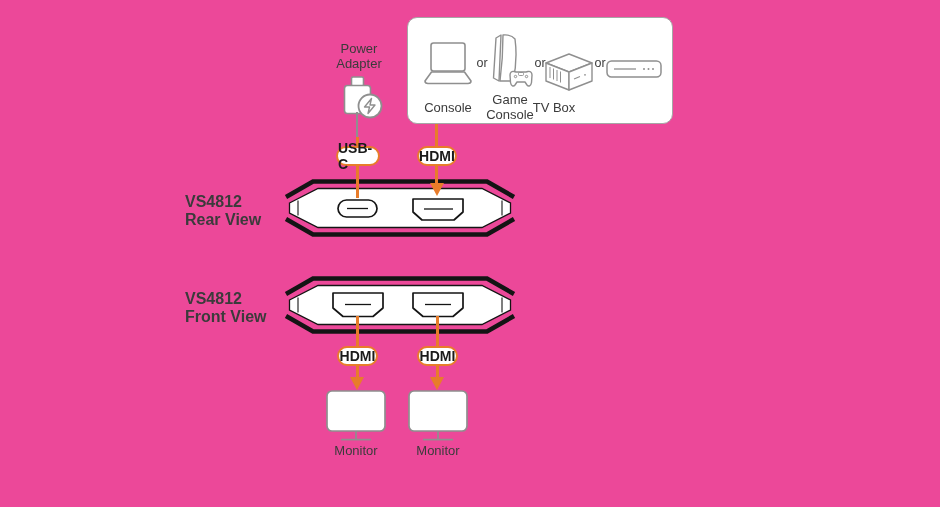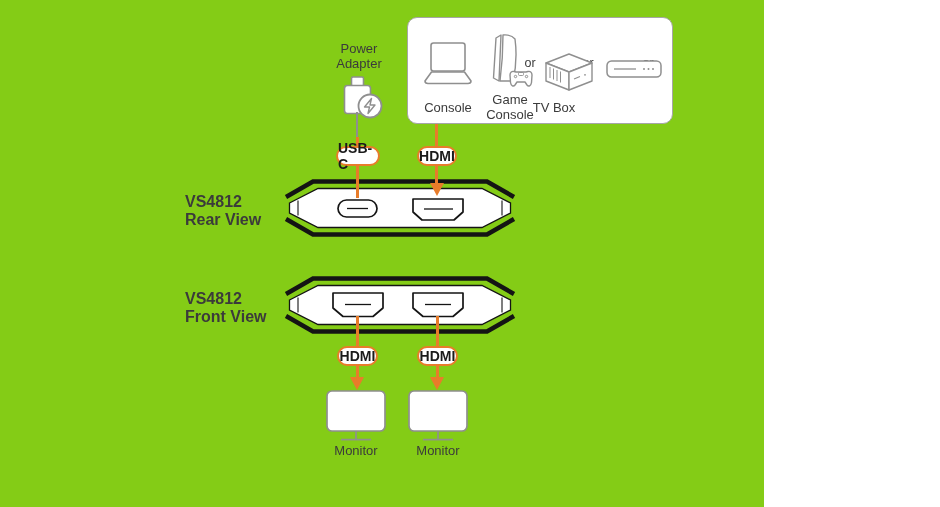--- a/index.html
+++ b/index.html
@@ -1,20 +1,20 @@
 <!DOCTYPE html>
 <html style="--orange: #E87C2A; --icon-gray: #8F8F8F; --text-dark: #3B3B3B; --outline: #141414;"><head>
 <meta charset="utf-8">
 <style>
   html,body{margin:0;padding:0;background:#fff;}
   body{font-family:"Liberation Sans", sans-serif;}
-  #canvas{position:relative;width:764px;height:507px;background:#84cc16;overflow:hidden;}
+  #canvas{position:relative;width:940px;height:507px;background:#ec4899;overflow:hidden;}
   .abs{position:absolute;}
   .txt{color:var(--text-dark,#3b3b3b);font-size:13px;line-height:14.5px;text-align:center;}
-  .or{color:var(--text-dark,#4a4a4a);font-size:12.5px;line-height:13px;text-align:center;margin-left:48px;}
+  .or{color:var(--text-dark,#4a4a4a);font-size:12.5px;line-height:13px;text-align:center;}
   .devname{color:var(--text-dark,#3b3b3b);font-size:16px;font-weight:bold;line-height:17.5px;text-align:left;}
   .pill{box-sizing:border-box;height:20px;border:2px solid var(--orange,#E87C2A);border-radius:10px;
         background:#fff;display:flex;align-items:center;justify-content:center;
         font-size:14px;font-weight:bold;color:#1a1a1a;letter-spacing:0;z-index:5;}
   .vline{width:3px;background:var(--orange,#E87C2A);z-index:3;}
   .cable{width:2px;background:var(--icon-gray,#8f8f8f);z-index:1;}
   .arrow{width:0;height:0;border-left:7px solid transparent;border-right:7px solid transparent;
          border-top:13px solid var(--orange,#E87C2A);z-index:4;}
   .srcbox{box-sizing:border-box;border:1.5px solid #a6a6a6;border-radius:10px;background:#fff;}
   svg{display:block;}

